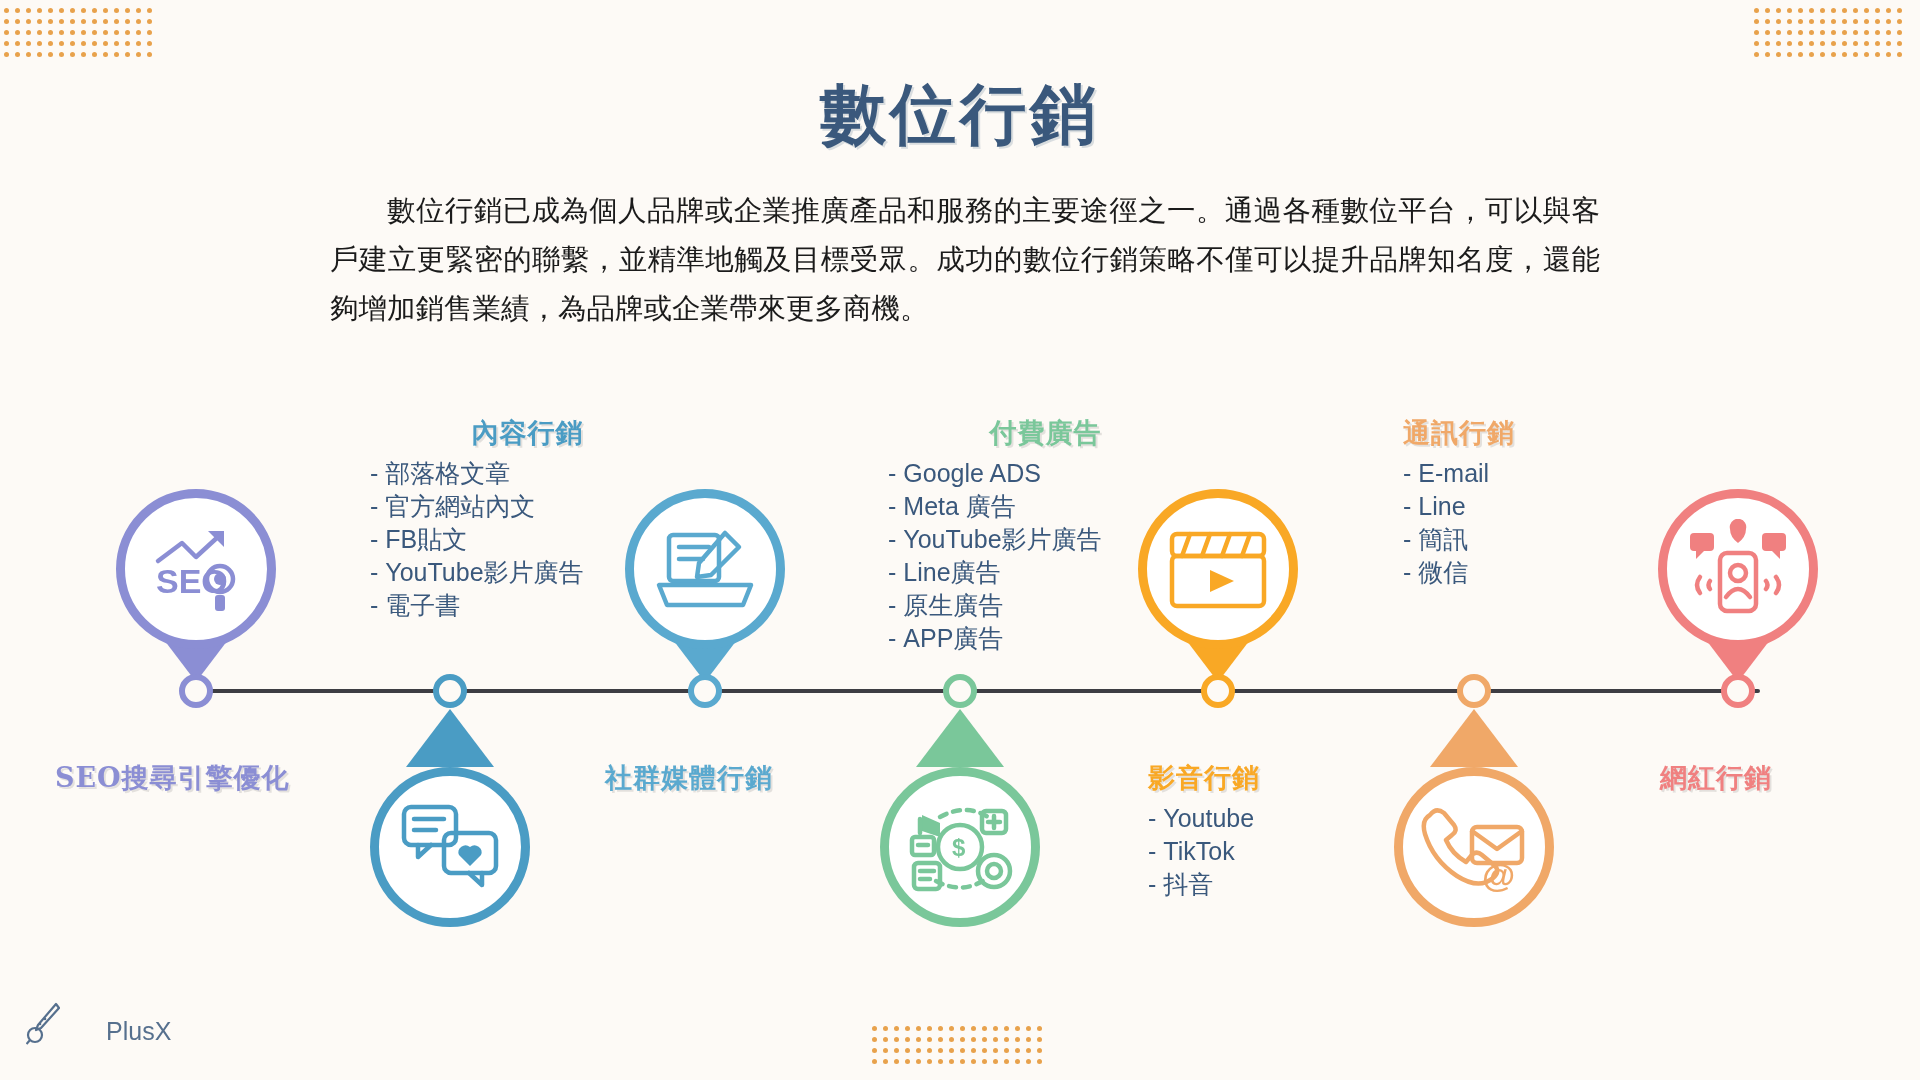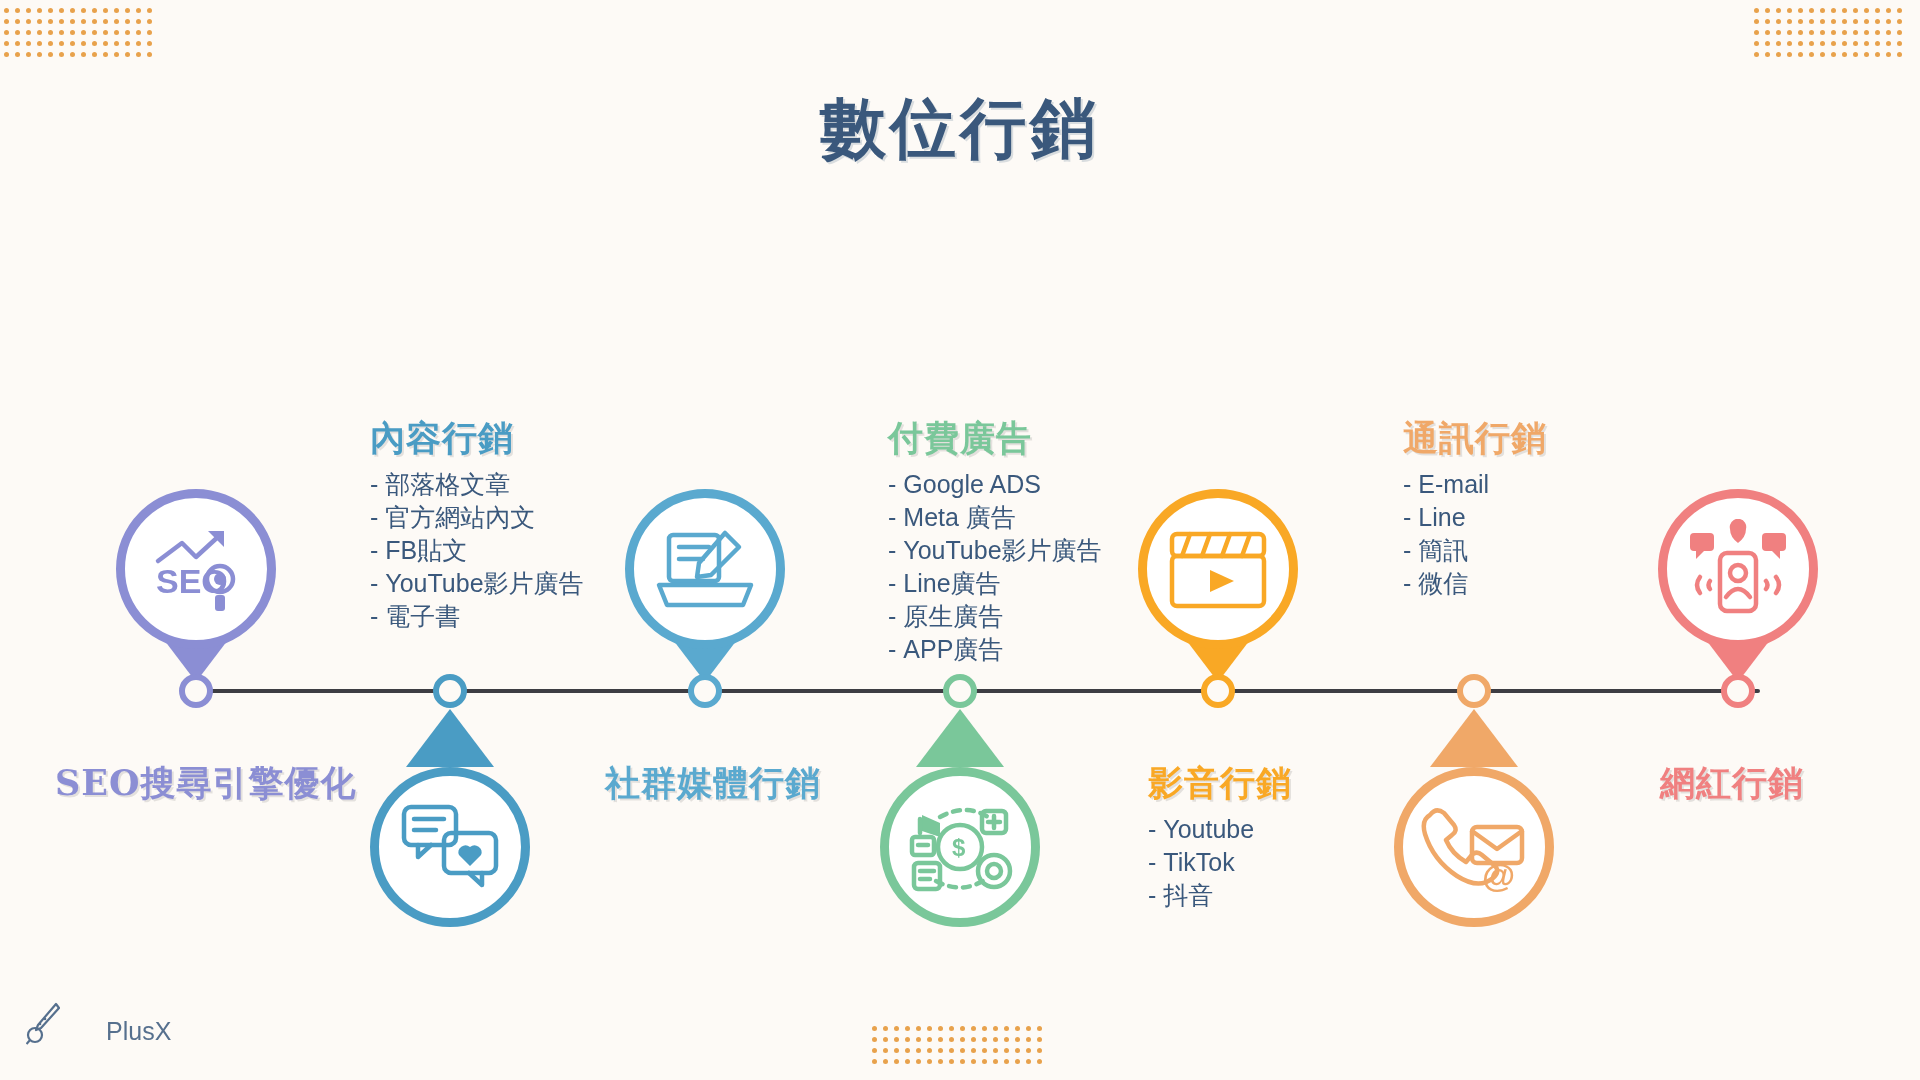--- a/index.html
+++ b/index.html
@@ -17,21 +17,21 @@
   .dotgrid i {
     display: inline-block; width: 5px; height: 5px; border-radius: 50%;
     margin: 0 6px 6px 0; background: #e8a24c;
   }
   #dots-tl { top: 8px; left: 4px; }
   #dots-tr { top: 8px; right: 12px; }
   #dots-bot { bottom: 10px; left: 872px; }
 
   
   #title {
-    position: absolute; top: 84px; left: 0; width: 1920px;
+    position: absolute; top: 70px; left: 0; width: 1920px;
     text-align: center;
     font-family: "DejaVu Serif", "Liberation Serif", serif;
     font-weight: 700; font-size: 66px; letter-spacing: 4px;
     color: #3a587c;
     text-shadow: 2px 2px 0 rgba(58,88,124,.18);
   }
   #intro {
     position: absolute; top: 186px; left: 330px; width: 1270px;
     font-family: "DejaVu Serif", "Liberation Serif", serif;
     font-size: 28.5px; line-height: 49px; color: #1b1b1b;
@@ -70,23 +70,24 @@
     top: 0;
     border-top: none;
     border-bottom: 58px solid #999;
   }
   .pin svg { display: block; }
 
   
   .block { position: absolute; }
   .block h3 {
     font-family: "DejaVu Serif", "Liberation Serif", serif;
-    font-size: 35px; font-weight: 700; letter-spacing: 1px;
+    font-size: 27px; font-weight: 700; letter-spacing: 1px;
     margin-bottom: 6px;
     text-shadow: 2px 2px 0 rgba(0,0,0,.10);
+    text-align: right;
   }
   .block ul { list-style: none; }
   .block li {
     font-size: 25px; line-height: 33px; color: #3a587c;
     white-space: nowrap;
   }
   .block li span.dash { margin-right: 7px; }
 
   
   #watermark {
@@ -118,20 +119,21 @@
       <span class="row"><i style="background:#e8a24c"></i><i style="background:#e8a24c"></i><i style="background:#e8a24c"></i><i style="background:#e8a24c"></i><i style="background:#e8a24c"></i><i style="background:#e8a24c"></i><i style="background:#e8a24c"></i><i style="background:#e8a24c"></i><i style="background:#e8a24c"></i><i style="background:#e8a24c"></i><i style="background:#e8a24c"></i><i style="background:#e8a24c"></i><i style="background:#e8a24c"></i><i style="background:#e8a24c"></i></span>
     </div>
   <div class="dotgrid" id="dots-bot">
       <span class="row"><i style="background:#e8a24c"></i><i style="background:#e8a24c"></i><i style="background:#e8a24c"></i><i style="background:#e8a24c"></i><i style="background:#e8a24c"></i><i style="background:#e8a24c"></i><i style="background:#e8a24c"></i><i style="background:#e8a24c"></i><i style="background:#e8a24c"></i><i style="background:#e8a24c"></i><i style="background:#e8a24c"></i><i style="background:#e8a24c"></i><i style="background:#e8a24c"></i><i style="background:#e8a24c"></i><i style="background:#e8a24c"></i><i style="background:#e8a24c"></i></span>
       <span class="row"><i style="background:#e8a24c"></i><i style="background:#e8a24c"></i><i style="background:#e8a24c"></i><i style="background:#e8a24c"></i><i style="background:#e8a24c"></i><i style="background:#e8a24c"></i><i style="background:#e8a24c"></i><i style="background:#e8a24c"></i><i style="background:#e8a24c"></i><i style="background:#e8a24c"></i><i style="background:#e8a24c"></i><i style="background:#e8a24c"></i><i style="background:#e8a24c"></i><i style="background:#e8a24c"></i><i style="background:#e8a24c"></i><i style="background:#e8a24c"></i></span>
       <span class="row"><i style="background:#e8a24c"></i><i style="background:#e8a24c"></i><i style="background:#e8a24c"></i><i style="background:#e8a24c"></i><i style="background:#e8a24c"></i><i style="background:#e8a24c"></i><i style="background:#e8a24c"></i><i style="background:#e8a24c"></i><i style="background:#e8a24c"></i><i style="background:#e8a24c"></i><i style="background:#e8a24c"></i><i style="background:#e8a24c"></i><i style="background:#e8a24c"></i><i style="background:#e8a24c"></i><i style="background:#e8a24c"></i><i style="background:#e8a24c"></i></span>
       <span class="row"><i style="background:#e8a24c"></i><i style="background:#e8a24c"></i><i style="background:#e8a24c"></i><i style="background:#e8a24c"></i><i style="background:#e8a24c"></i><i style="background:#e8a24c"></i><i style="background:#e8a24c"></i><i style="background:#e8a24c"></i><i style="background:#e8a24c"></i><i style="background:#e8a24c"></i><i style="background:#e8a24c"></i><i style="background:#e8a24c"></i><i style="background:#e8a24c"></i><i style="background:#e8a24c"></i><i style="background:#e8a24c"></i><i style="background:#e8a24c"></i></span>
     </div>
 
   <div id="title">數位行銷</div>
+  <div id="intro">數位行銷已成為個人品牌或企業推廣產品和服務的主要途徑之一。通過各種數位平台，可以與客戶建立更緊密的聯繫，並精準地觸及目標受眾。成功的數位行銷策略不僅可以提升品牌知名度，還能夠增加銷售業績，為品牌或企業帶來更多商機。</div>
 
   <div id="axis"></div>
   <div id="nodes">
       <div class="node" style="left: 196px; border-color: rgb(139, 142, 212);"></div>
       <div class="node" style="left: 450px; border-color: rgb(74, 156, 196);"></div>
       <div class="node" style="left: 705px; border-color: rgb(90, 169, 207);"></div>
       <div class="node" style="left: 960px; border-color: rgb(122, 199, 154);"></div>
       <div class="node" style="left: 1218px; border-color: rgb(249, 168, 37);"></div>
       <div class="node" style="left: 1474px; border-color: rgb(240, 168, 104);"></div>
       <div class="node" style="left: 1738px; border-color: rgb(240, 128, 128);"></div>

